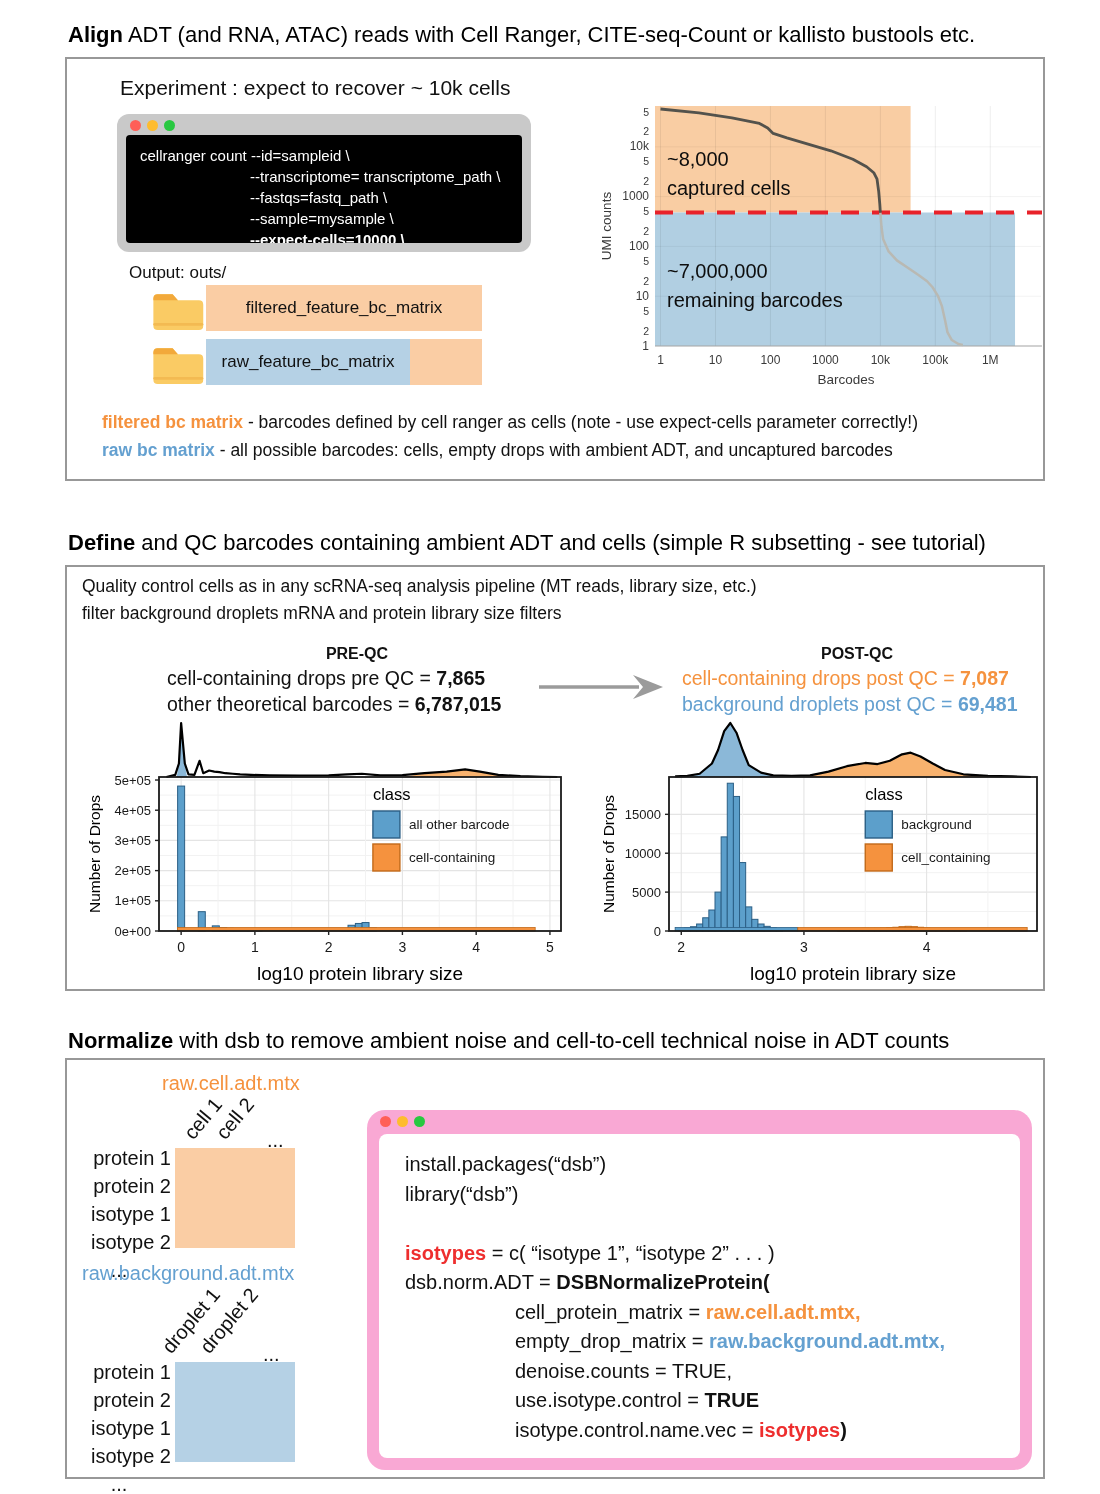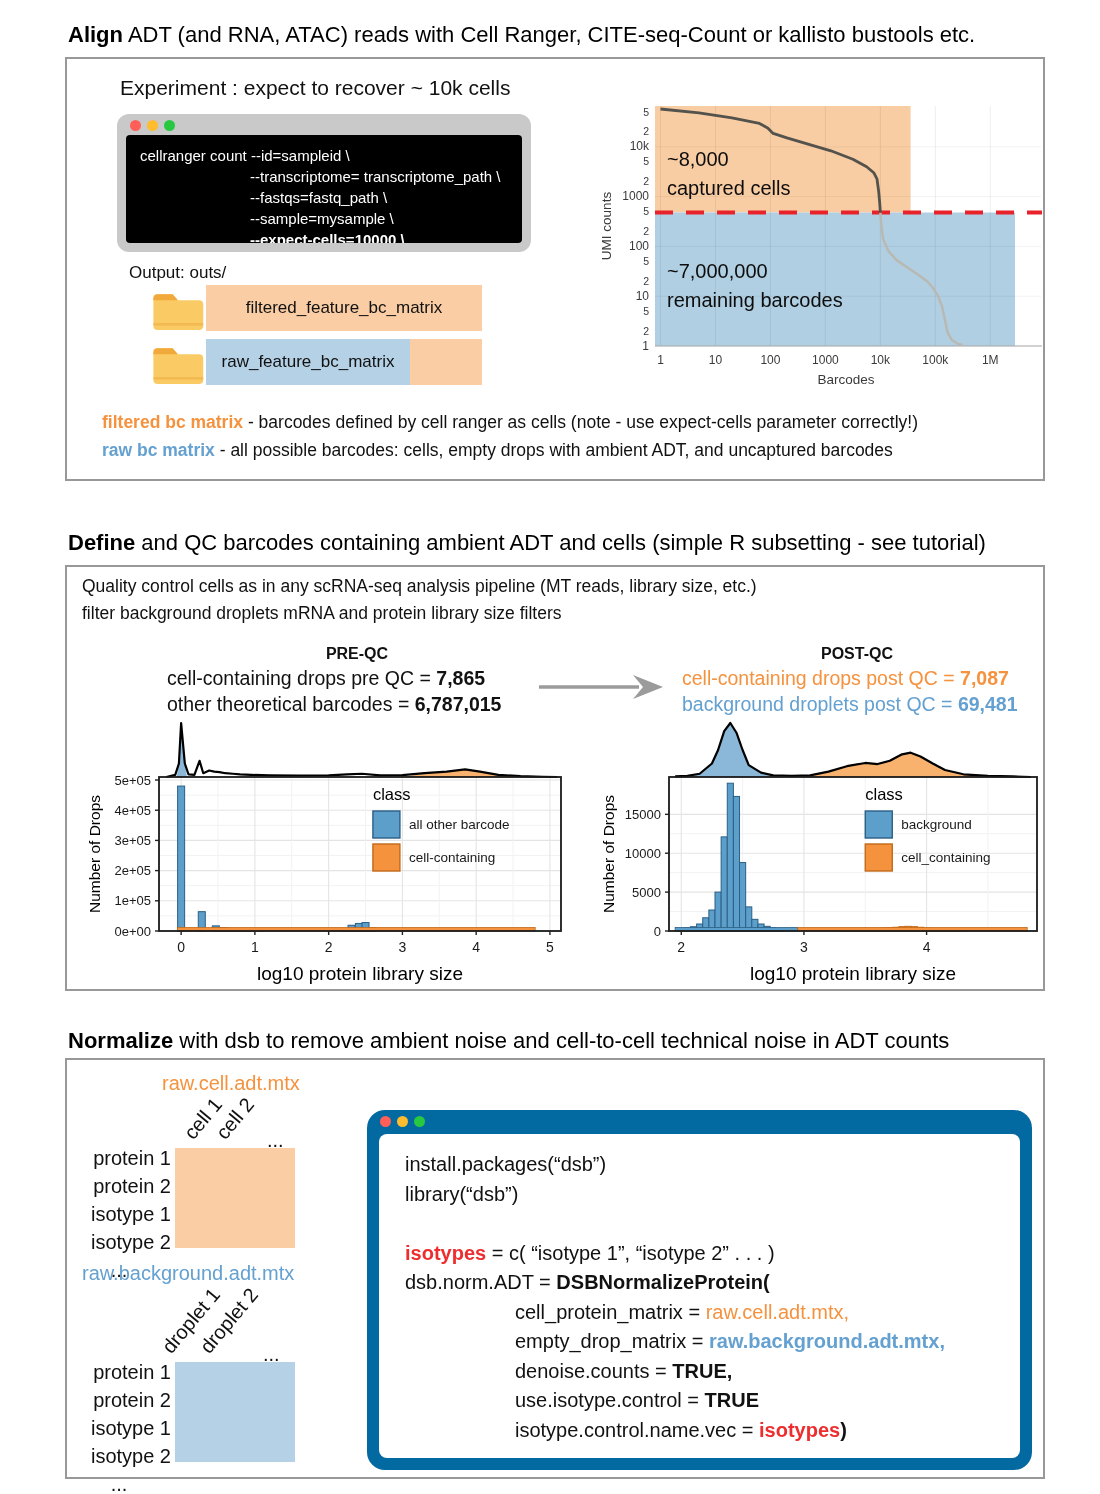--- a/index.html
+++ b/index.html
@@ -32,21 +32,21 @@
   
   .mtx-title{position:absolute;font-size:20px;font-weight:400;white-space:nowrap;}
   .mcols{position:absolute;width:130px;}
   .mcols span{position:absolute;bottom:0;transform-origin:0 100%;
               transform:rotate(-50deg);font-size:20px;white-space:nowrap;}
   .mcols span:nth-child(3){transform:none;bottom:-8px;}
   .mrows{position:absolute;width:104px;text-align:right;font-size:20px;line-height:28px;}
   .mrows div.dots{text-align:center;}
   .mrect{position:absolute;width:120px;height:100px;}
   .code-frame{position:absolute;left:300px;top:50px;width:665px;height:360px;
-              background:#0369a1;border-radius:18px;}
+              background:#f9a8d4;border-radius:18px;}
   .code-inner{position:absolute;left:12px;top:24px;right:12px;bottom:12px;background:#fff;
               border-radius:8px;padding:16px 0 0 26px;font-size:20px;line-height:29.5px;
               white-space:nowrap;overflow:hidden;}
   .code-inner div.ind{padding-left:110px;}
   .code-inner div.blank{height:29.5px;}
   svg text{font-family:"Liberation Sans", sans-serif;}
 </style>
 </head>
 <body>
 
@@ -417,21 +417,21 @@
         <i class="l-red"></i>
         <i class="l-yel"></i>
         <i class="l-grn"></i>
       </div>
       <div class="code-inner" id="r-code">
           <div><span>install.packages(“dsb”)</span></div>
           <div><span>library(“dsb”)</span></div>
           <div class="blank"></div>
           <div><span style="font-weight: 700; color: rgb(238, 46, 46);">isotypes</span><span> = c( “isotype 1”, “isotype 2” . . .  )</span></div>
           <div><span>dsb.norm.ADT = </span><span style="font-weight: 700;">DSBNormalizeProtein(</span></div>
-          <div class="ind"><span>cell_protein_matrix = </span><span style="font-weight: 400; color: rgb(245, 146, 62);">raw.cell.adt.mtx,</span></div>
+          <div class="ind"><span>cell_protein_matrix = </span><span style="font-weight: 700; color: rgb(245, 146, 62);">raw.cell.adt.mtx,</span></div>
           <div class="ind"><span>empty_drop_matrix = </span><span style="font-weight: 700; color: rgb(100, 160, 208);">raw.background.adt.mtx,</span></div>
-          <div class="ind"><span>denoise.counts = </span><span style="font-weight: 700;">TRUE,</span></div>
+          <div class="ind"><span>denoise.counts = </span><span style="font-weight: 400;">TRUE,</span></div>
           <div class="ind"><span>use.isotype.control = </span><span style="font-weight: 700;">TRUE</span></div>
           <div class="ind"><span>isotype.control.name.vec = </span><span style="font-weight: 700; color: rgb(238, 46, 46);">isotypes</span><span style="font-weight: 700;">)</span></div>
         </div>
     </div>
   </div>
 </div>
 
 </body></html>

